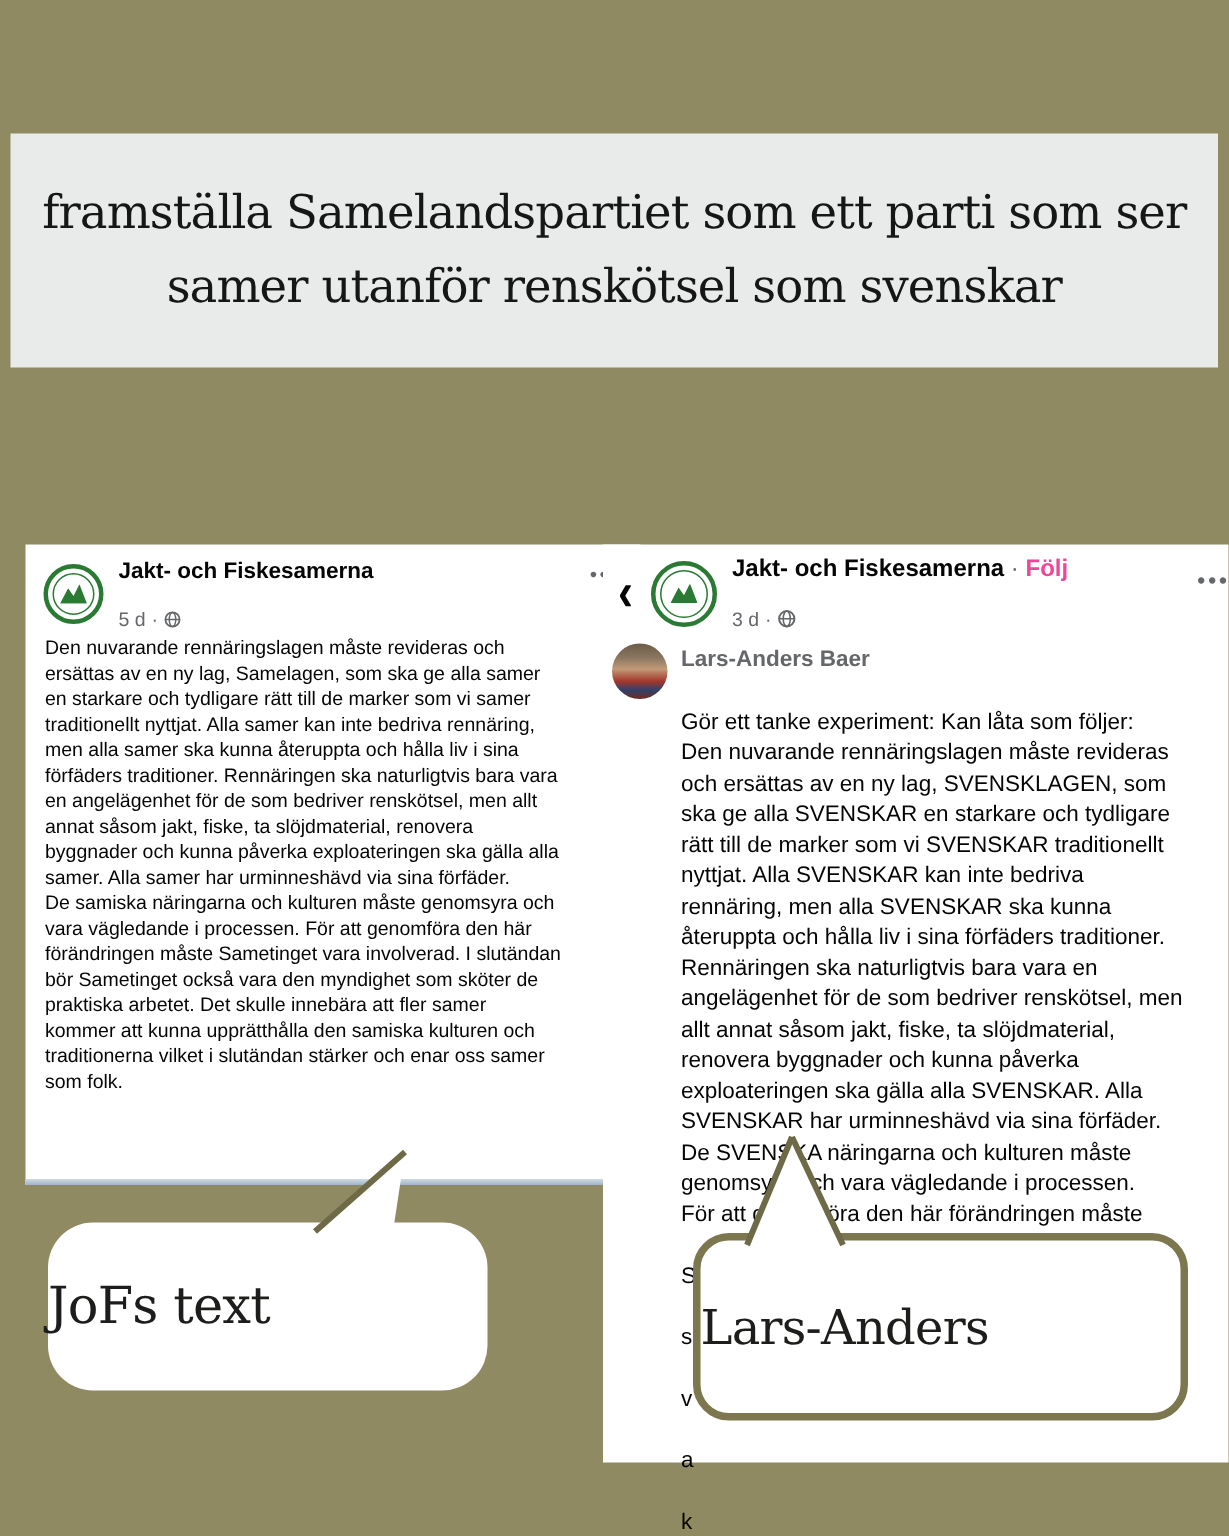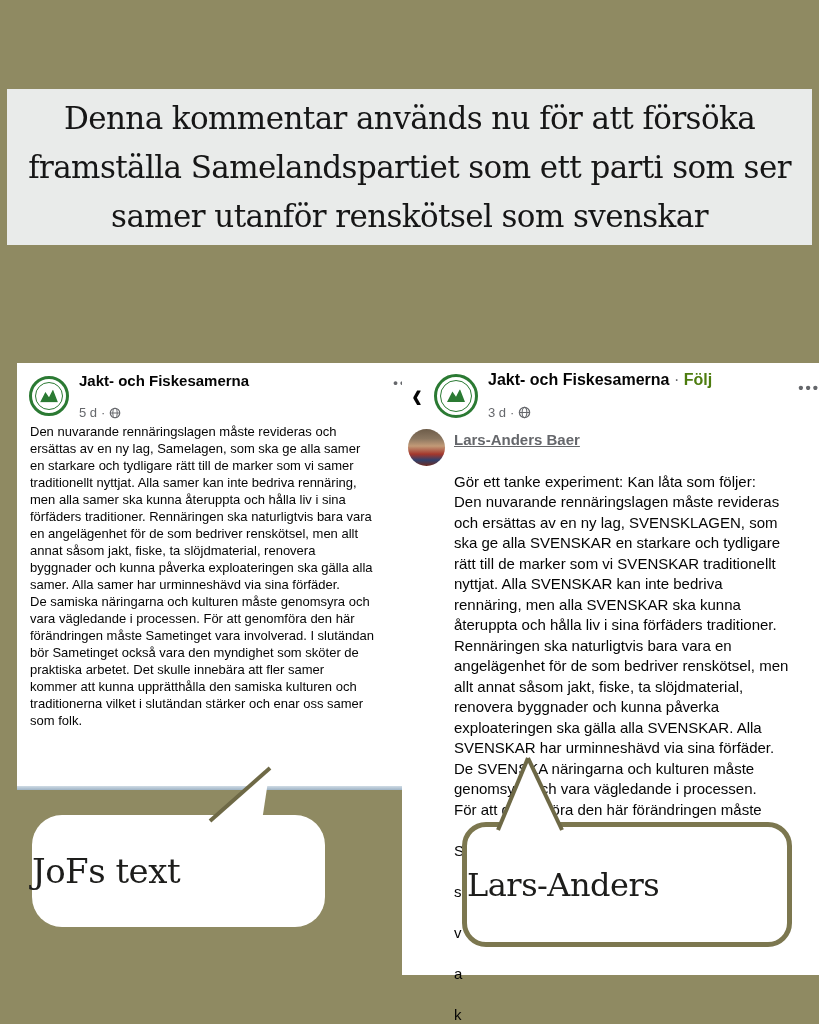--- a/index.html
+++ b/index.html
@@ -49,29 +49,29 @@
   }
   .l-bottombar{
     position:absolute;left:0;bottom:0;width:100%;height:4px;
     background:linear-gradient(180deg,#cfdbe4,#9FB4C6);
   }
   
   .rhdr{position:absolute;left:10px;top:8px;display:flex;gap:10px;align-items:center;}
   .back{font-size:30px;line-height:30px;color:#050505;font-weight:bold;margin-right:2px;transform:scaleY(1.2);}
   .rlogo{width:38px;height:38px;}
   .rname{font-size:16px;}
-  .follow{color:#4d7c0f;font-weight:bold;font-size:16px;}
+  .follow{color:#ec4899;font-weight:bold;font-size:16px;}
   .sep{color:#65676B;font-weight:normal;}
   .r-dots{position:absolute;right:18px;top:16px;font-size:15px;}
   
   .avatar{
     position:absolute;left:6px;top:66px;width:37px;height:37px;border-radius:50%;
     background:linear-gradient(180deg,#6d5c49 0%,#8a7660 26%,#c29a77 46%,#a4372c 68%,#31406B 84%,#6e2a20 100%);
   }
-  .commenter{position:absolute;left:52px;top:68px;font-size:15px;font-weight:bold;color:#65676B;text-decoration:underline;}
+  .commenter{position:absolute;left:52px;top:68px;font-size:15px;font-weight:bold;color:#65676B;}
   .comment{
     position:absolute;left:52px;top:88px;width:338px;
     font-size:15px;line-height:20.5px;color:#050505;white-space:pre-line;
   }
   .frag-line{height:20.5px;}
   
   .bubble{position:absolute;background:#fff;display:flex;flex-direction:column;justify-content:center;align-items:flex-start;}
   .bubble-left{left:32px;top:815px;width:293px;height:112px;border-radius:30px;}
   .bubble-right{
     left:462px;top:822px;width:330px;height:125px;border-radius:24px;
@@ -83,21 +83,20 @@
   }
   .bubble-right .bubble-text{font-size:32px;line-height:42px;}
   
   .tails{position:absolute;left:0;top:0;pointer-events:none;}
   .globe{flex:none;}
 </style>
 </head>
 <body>
 
 <div class="banner">
-  <div class="banner-line">Denna kommentar används nu för att försöka</div>
   <div class="banner-line">framställa Samelandspartiet som ett parti som ser</div>
   <div class="banner-line">samer utanför renskötsel som svenskar</div>
 </div>
 
 <div class="card card-left">
   <div class="lhdr">
     <div class="logo"></div>
     <div>
       <div class="hdr-name">Jakt- och Fiskesamerna</div>
       <div class="hdr-meta">

